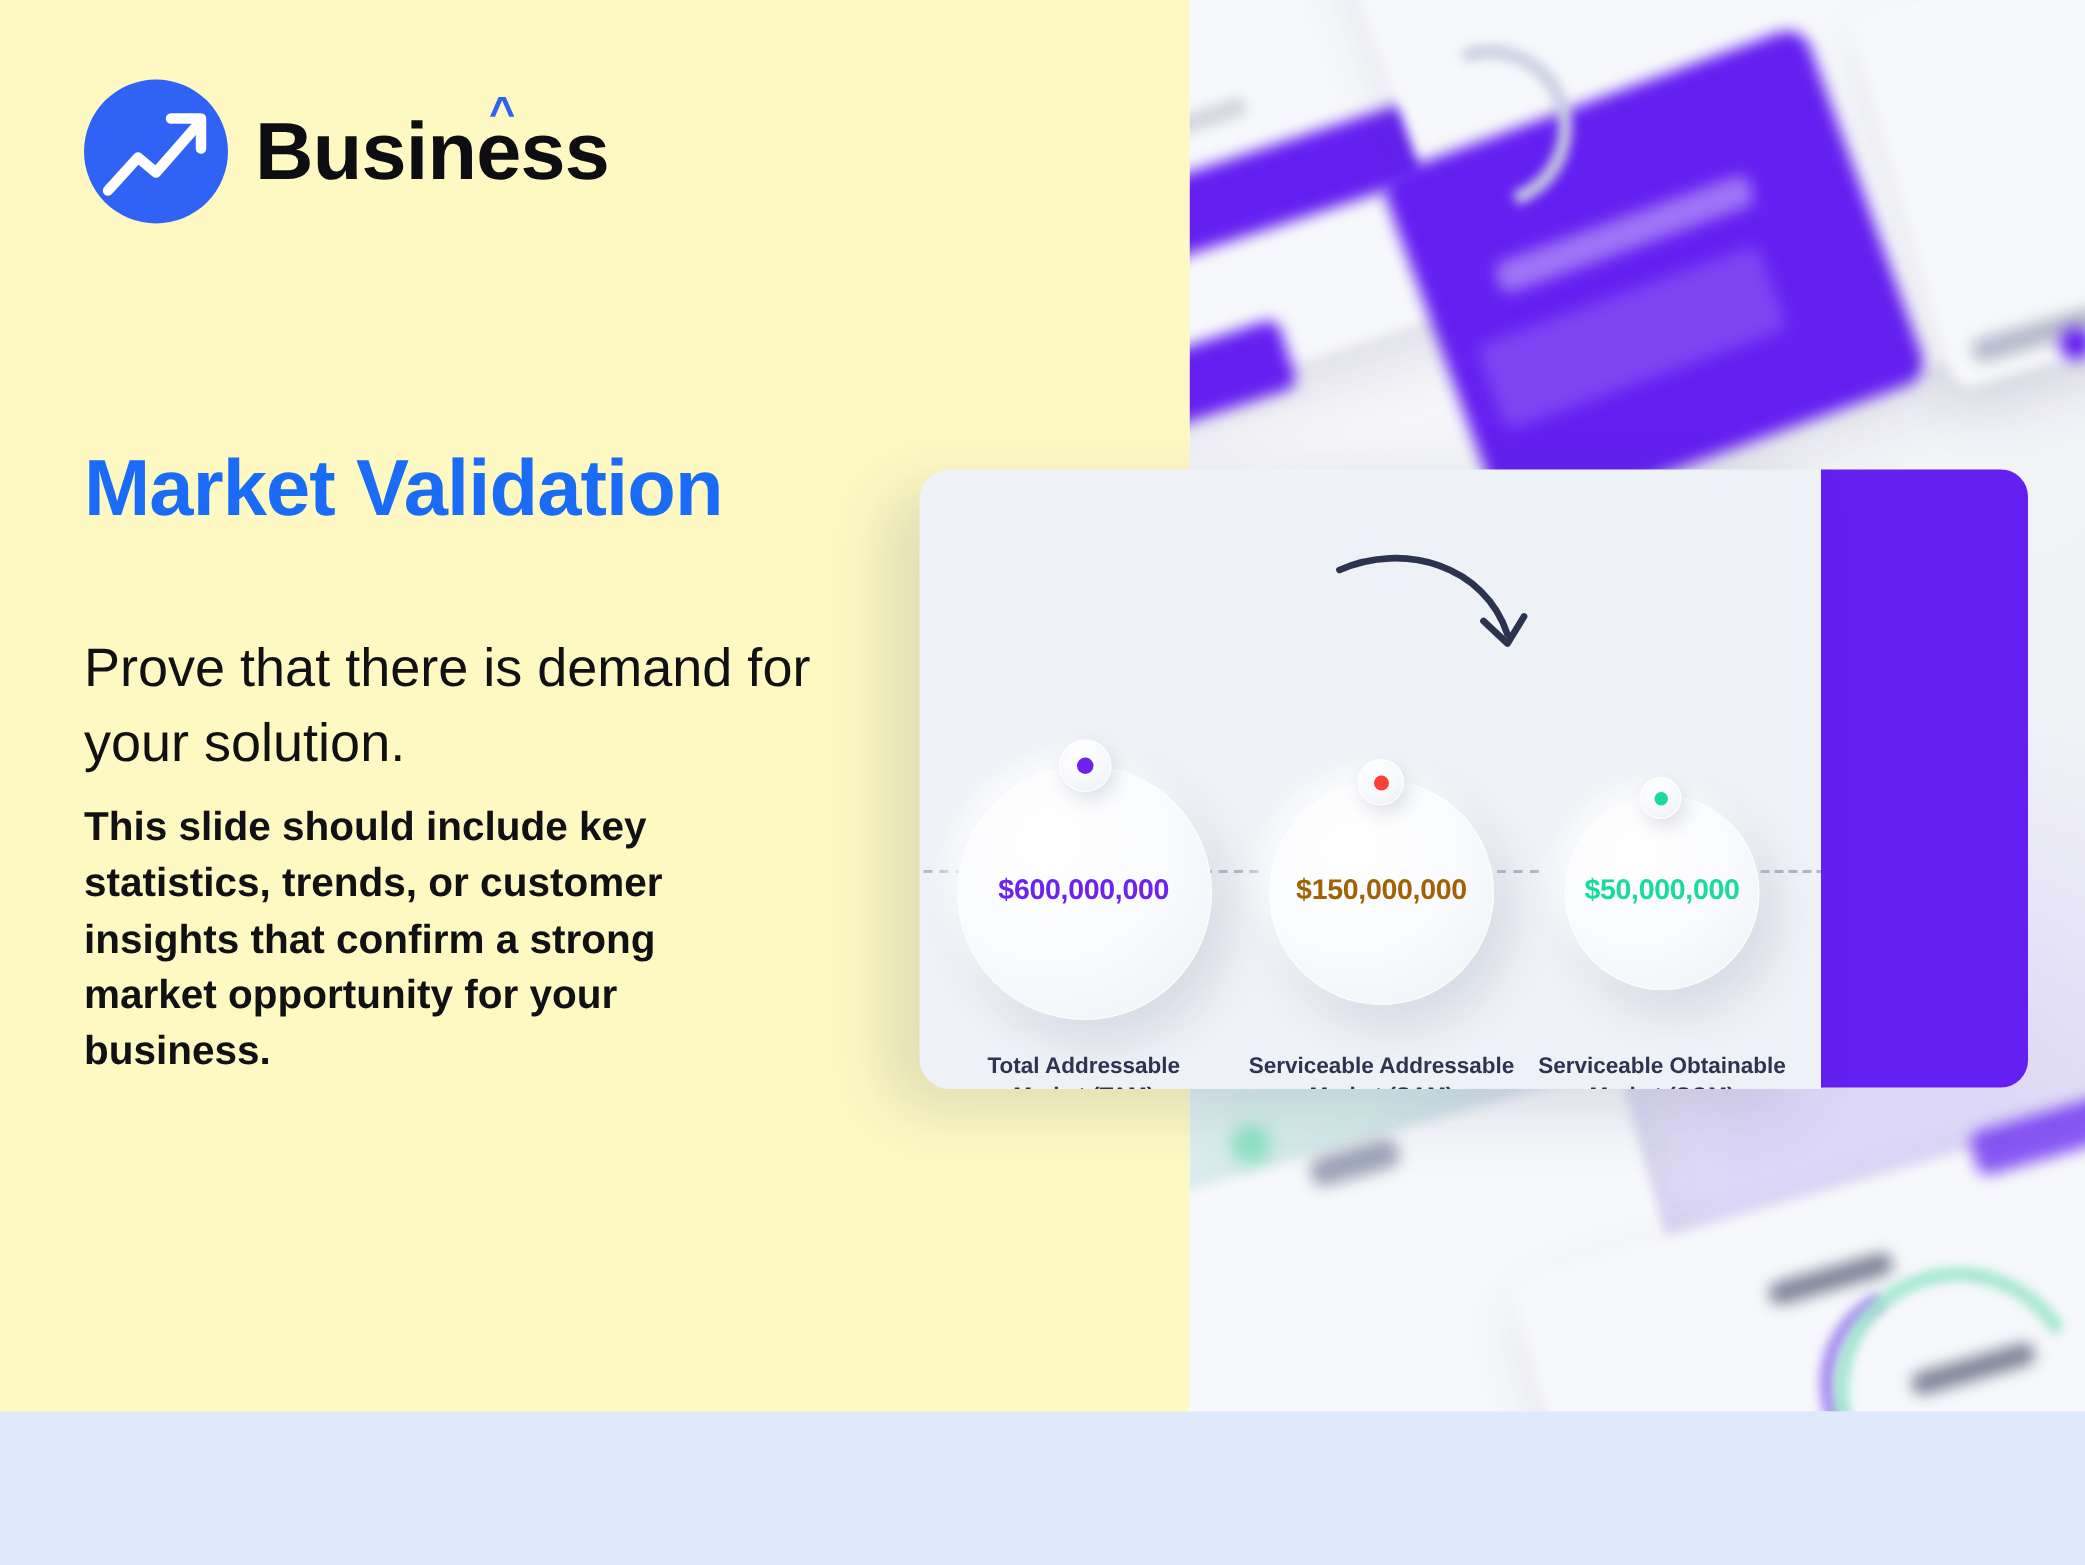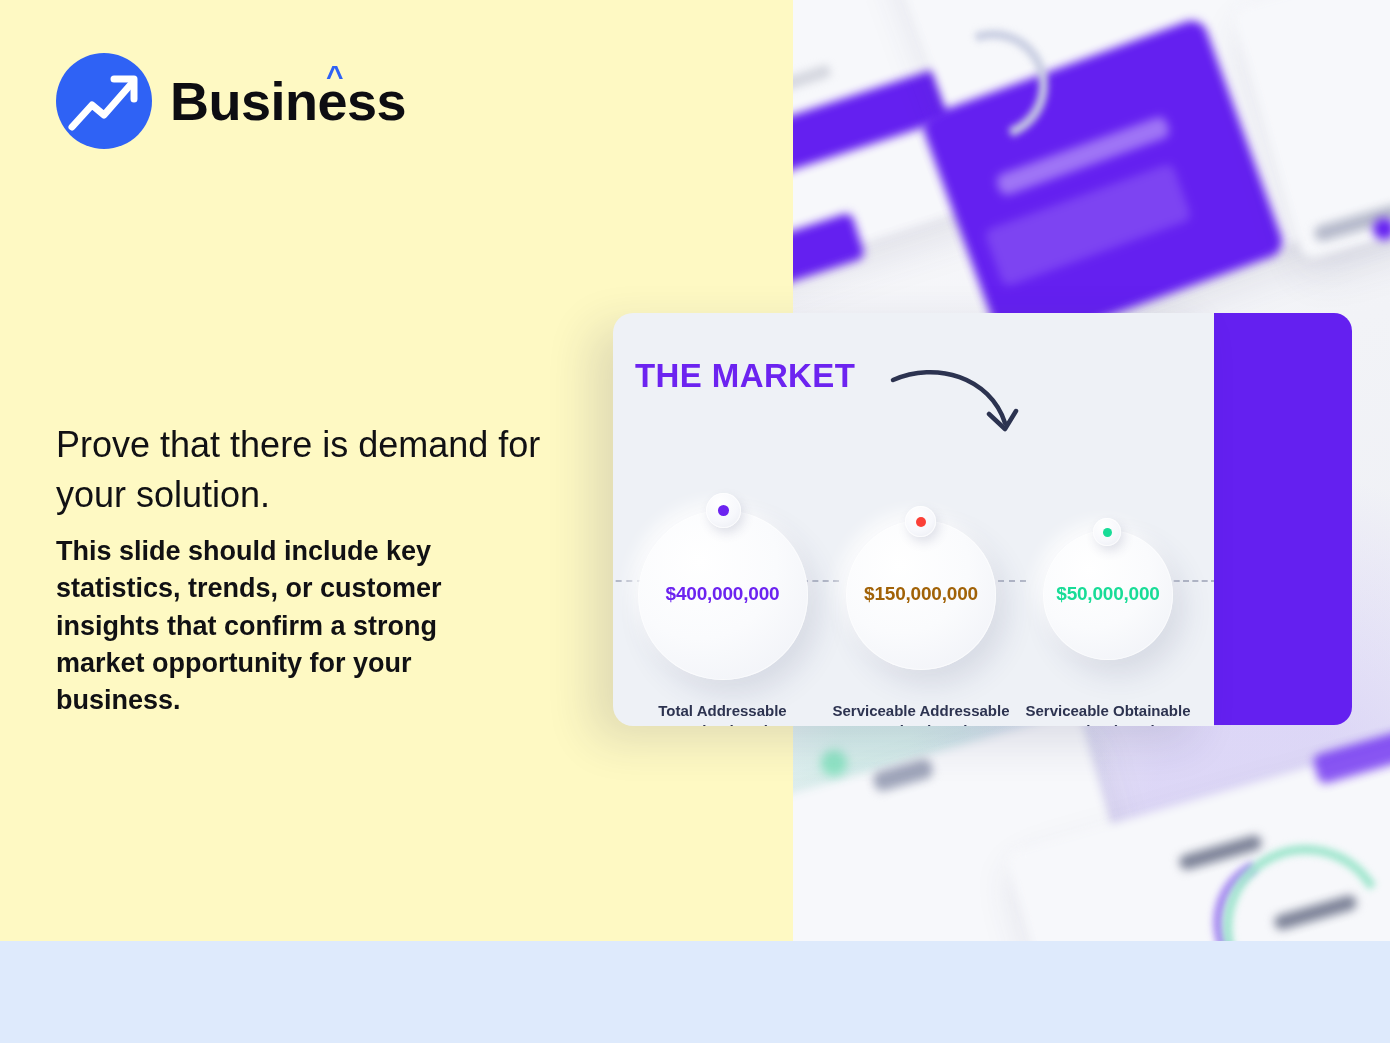--- a/index.html
+++ b/index.html
@@ -134,46 +134,46 @@
         </svg>
       </div>
       <div class="logo-text">
         <div class="logo-line1">
           <span>Business</span>
           <span class="logo-caret">^</span>
         </div>
       </div>
     </div>
 
+    <h1 class="headline">Market Validation</h1>
     <p class="lead">Prove that there is demand for your solution.</p>
     <p class="body-copy">This slide should include key statistics, trends, or customer insights that confirm a strong market opportunity for your business.</p>
   </div>
 
   <div class="market-card">
 
-    <div class="card-title">THE MARKET</div>
 
     <svg class="card-arrow" viewBox="0 0 132 85">
       <path d="M3 17 C46 -2, 100 14, 115 60" fill="none" stroke="#2c3350" stroke-width="4.5" stroke-linecap="round"></path>
       <path d="M99 51 L115 66 L126 48" fill="none" stroke="#2c3350" stroke-width="4.5" stroke-linecap="round" stroke-linejoin="round"></path>
     </svg>
 
     <div class="metrics">
 
       <div class="dashline" style="left:-8px;top:267px;width:38px;"></div>
       <div class="dashline" style="left:189px;top:267px;width:37px;"></div>
       <div class="dashline" style="left:374px;top:267px;width:39px;"></div>
       <div class="dashline" style="left:542px;top:267px;width:62px;"></div>
 
       <div class="metric" style="left:17px;top:182px;width:185px;">
         <div class="bubble" style="left:8px;top:15px;width:170px;height:170px;"></div>
         <div class="nub" style="left:76px;top:-2px;width:35px;height:35px;">
           <span class="dot" style="width:11px;height:11px;background:#6c23f0;"></span>
         </div>
-        <div class="amount" style="top:88px;color:#6c23f0;">$400,000,000</div>
+        <div class="amount" style="top:88px;color:#6c23f0;">$600,000,000</div>
         <div class="m-label" style="top:206px;">
           <span>Total Addressable</span><br>
           <span>Market (TAM)</span>
         </div>
       </div>
 
       <div class="metric" style="left:213px;top:192px;width:190px;">
         <div class="bubble" style="left:20px;top:15px;width:150px;height:150px;"></div>
         <div class="nub" style="left:79px;top:1px;width:31px;height:31px;">
           <span class="dot" style="width:10px;height:10px;background:#fb4037;"></span>

